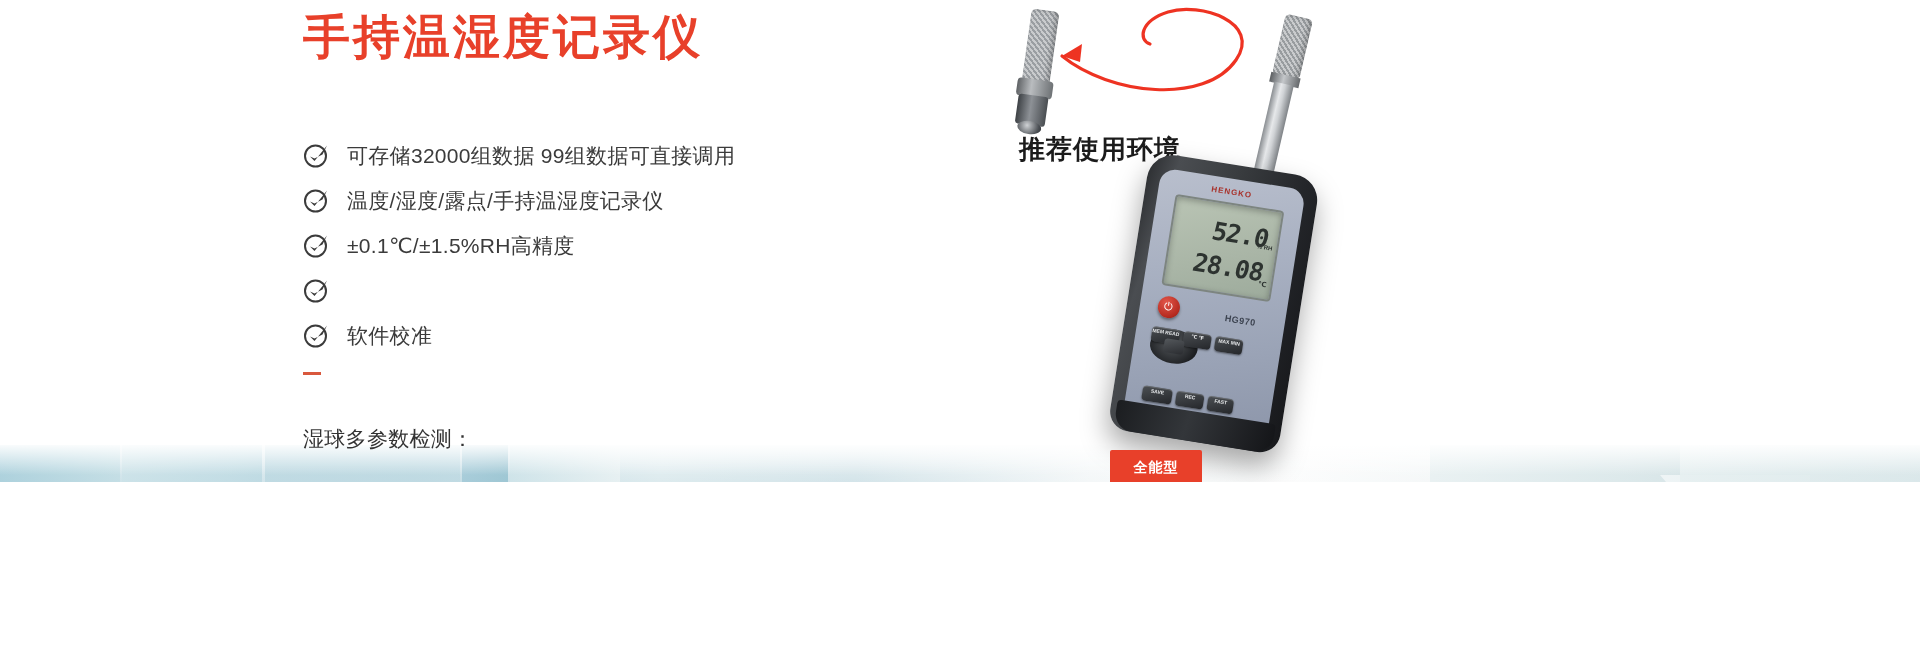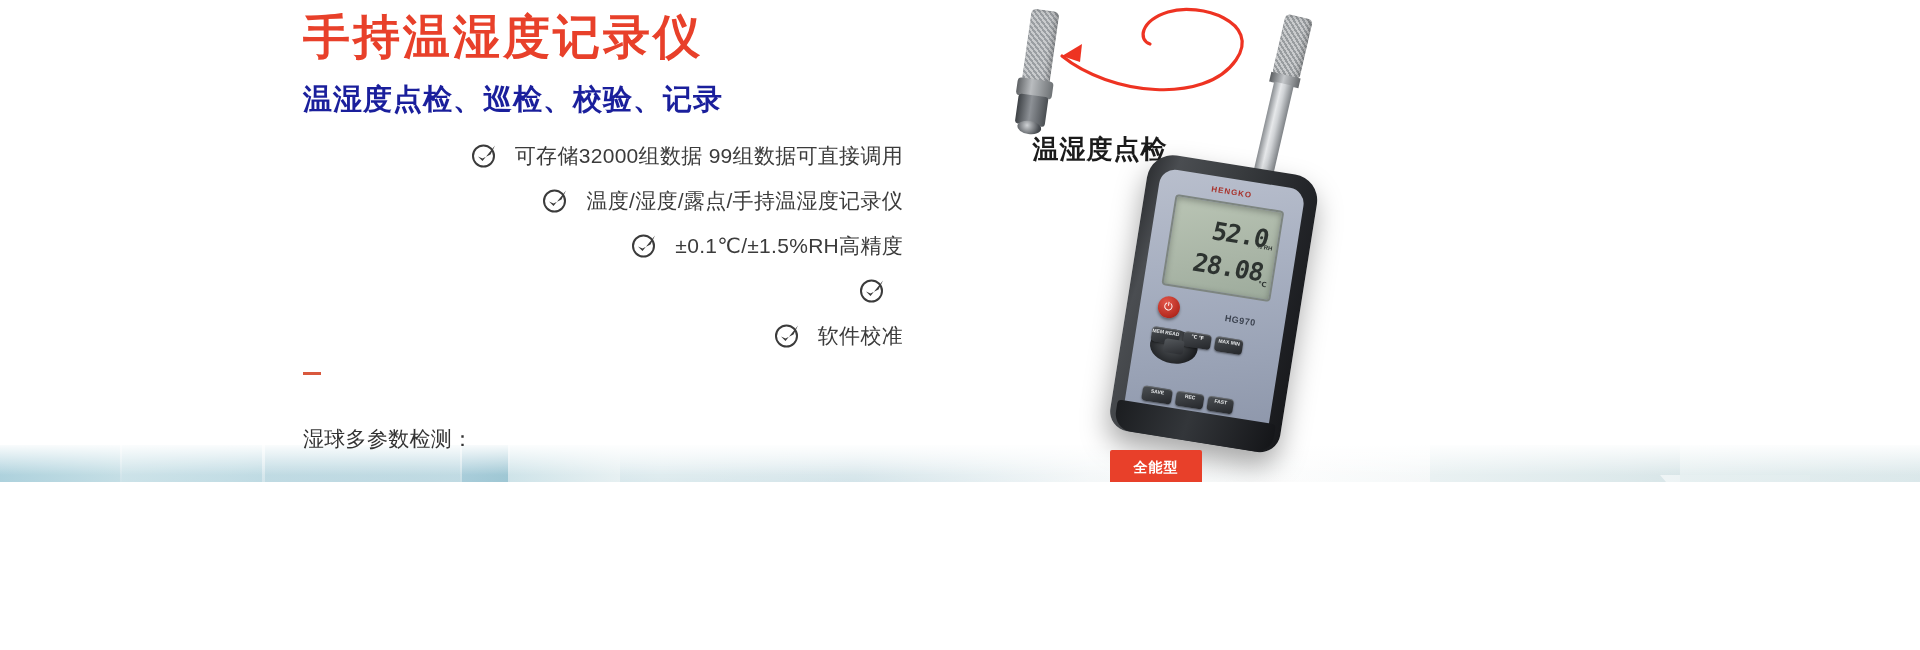--- a/index.html
+++ b/index.html
@@ -34,21 +34,21 @@
     position:absolute;left:303px;top:12px;
     font-size:47px;font-weight:bold;color:#e8402a;
     letter-spacing:3px;line-height:1.08;white-space:nowrap;
   }
   #subtitle{
     position:absolute;left:303px;top:80px;
     font-size:29px;font-weight:bold;color:#1a1f9c;
     letter-spacing:1px;white-space:nowrap;
   }
   #feature-list{position:absolute;left:303px;top:133px;width:600px;}
-  .feature-row{display:flex;align-items:center;height:45px;justify-content:flex-end;}
+  .feature-row{display:flex;align-items:center;height:45px;}
   .check-icon{width:27px;height:27px;flex:0 0 27px;margin-right:17px;position:relative;}
   .check-icon svg{display:block;}
   .feature-text{
     font-size:21px;color:#3b3b3b;white-space:nowrap;letter-spacing:.3px;
   }
 
   
   #note-dash{
     position:absolute;left:303px;top:372px;width:18px;height:3px;background:#d9583d;
   }
@@ -210,21 +210,20 @@
     <div class="glass-f"></div>
     <div class="tri"></div>
     <div class="glass-g"></div>
     <div class="topfade"></div>
   </div>
 
   <div id="text-col">
 
     <div id="title">手持温湿度记录仪</div>
 
-    <div id="subtitle">温湿度点检、巡检、校验、记录</div>
 
     <div id="feature-list">
 
       <div class="feature-row">
         <span class="check-icon">
           <svg width="27" height="27" viewBox="0 0 27 27">
             <circle cx="12.5" cy="14" r="10.5" fill="none" stroke="#3b3b3b" stroke-width="2"></circle>
             <path d="M7 14.5 L11.5 19 L24 3.5 L19.5 12.5 L11.5 16.5 Z" fill="#3b3b3b"></path>
           </svg>
         </span>
@@ -288,21 +287,21 @@
       <div class="tipring"></div>
     </div>
 
     <div id="probe-arrow">
       <svg width="280" height="110" viewBox="0 0 280 110">
         <path d="M62 56 C110 95 205 105 236 60 C262 22 200 2 168 12 C140 21 138 40 150 44" fill="none" stroke="#ee3322" stroke-width="3.2" stroke-linecap="round"></path>
         <path d="M62 56 L82 44 L80 62 Z" fill="#ee3322"></path>
       </svg>
     </div>
 
-    <div id="probe-label">温湿度点检</div>
+    <div id="probe-label">推荐使用环境</div>
 
     <div id="rod">
       <div class="mesh"></div>
       <div class="collar"></div>
       <div class="shaft"></div>
       <div class="taper"></div>
     </div>
 
     <div id="meter">
       <div class="shell"></div>

